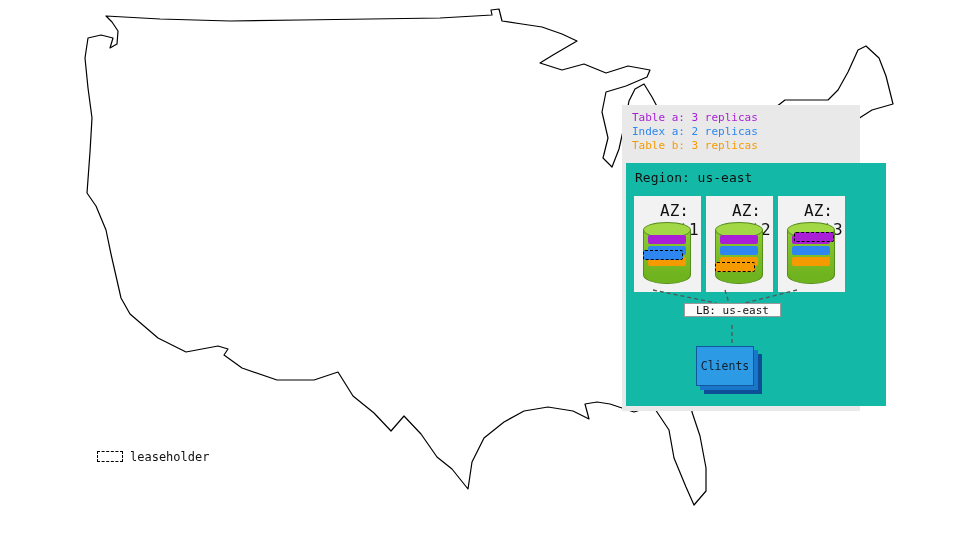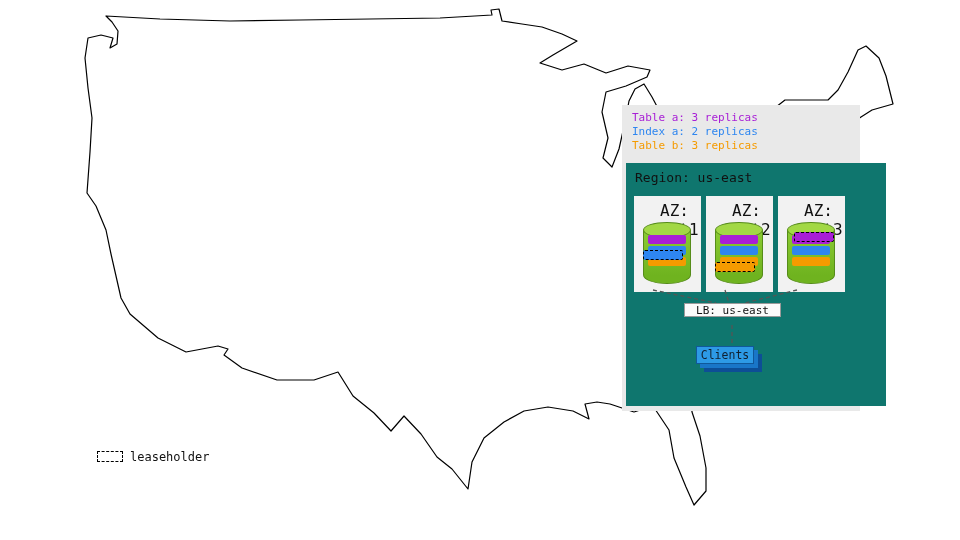--- a/index.html
+++ b/index.html
@@ -2,37 +2,37 @@
 <html><head>
 <meta charset="utf-8">
 <style>
   html,body{margin:0;padding:0;background:#fff;}
   body{width:960px;height:540px;position:relative;overflow:hidden;
        font-family:"DejaVu Sans Mono","Liberation Mono",monospace;}
   .abs{position:absolute;box-sizing:border-box;}
   #map-svg{position:absolute;left:0;top:0;width:960px;height:540px;}
   #overlay-panel{left:622px;top:105px;width:238px;height:306px;background:#e9e9e9;}
   .legend-row{position:absolute;left:10px;font-size:11px;letter-spacing:0;white-space:pre;}
-  #region-box{left:4px;top:58px;width:260px;height:243px;background:#0f766e;text-decoration:underline;}
+  #region-box{left:4px;top:58px;width:260px;height:243px;background:#14b8a6;text-decoration:underline;}
   #region-title{position:absolute;left:9px;top:7px;font-size:13px;color:#111;}
   .az-box{position:absolute;top:33px;width:67px;height:96px;background:#f2f2f2;}
   .az-label{position:absolute;top:5px;width:100%;text-align:center;font-size:16px;color:#111;padding-left:7px;}
   .cyl{position:absolute;left:9px;top:26px;width:48px;height:64px;}
   .cyl-body{position:absolute;left:0;top:8px;width:48px;height:54px;box-sizing:border-box;
             background:linear-gradient(180deg,#8ccb33 0%,#6fb31f 85%);
             border:1px solid #568c1a;border-top:none;
             border-radius:0 0 24px 24px / 0 0 9px 9px;}
   .cyl-top{position:absolute;left:0;top:0;width:48px;height:16px;box-sizing:border-box;
            background:#a2d845;border:1px solid #568c1a;border-radius:50%;}
   .bar{position:absolute;left:5px;width:38px;height:9px;border-radius:2px;}
   .bar-extra{position:absolute;width:40px;height:10px;border-radius:2px;
              border:1.5px dashed #000;box-sizing:border-box;}
   #lb-box{left:684px;top:303px;width:97px;height:14px;background:#fbfbfb;border:1px solid #9a9a9a;
           font-size:11px;color:#111;display:flex;align-items:center;justify-content:center;}
-  .clients-layer{position:absolute;width:58px;height:18px;box-sizing:border-box;}
+  .clients-layer{position:absolute;width:58px;height:40px;box-sizing:border-box;}
   #clients-front{display:flex;align-items:center;justify-content:center;font-size:11.5px;color:#102030;
                  border:1px solid #10589a;}
   #map-leaseholder-box{left:97px;top:451px;width:26px;height:11px;border:1.5px dashed #000;background:transparent;}
   #map-leaseholder-label{left:130px;top:450px;font-size:12px;color:#111;}
   #connector-svg{position:absolute;left:0;top:0;width:960px;height:540px;pointer-events:none;}
 </style>
 </head>
 <body>
 
 <svg id="map-svg" viewBox="0 0 960 540">

